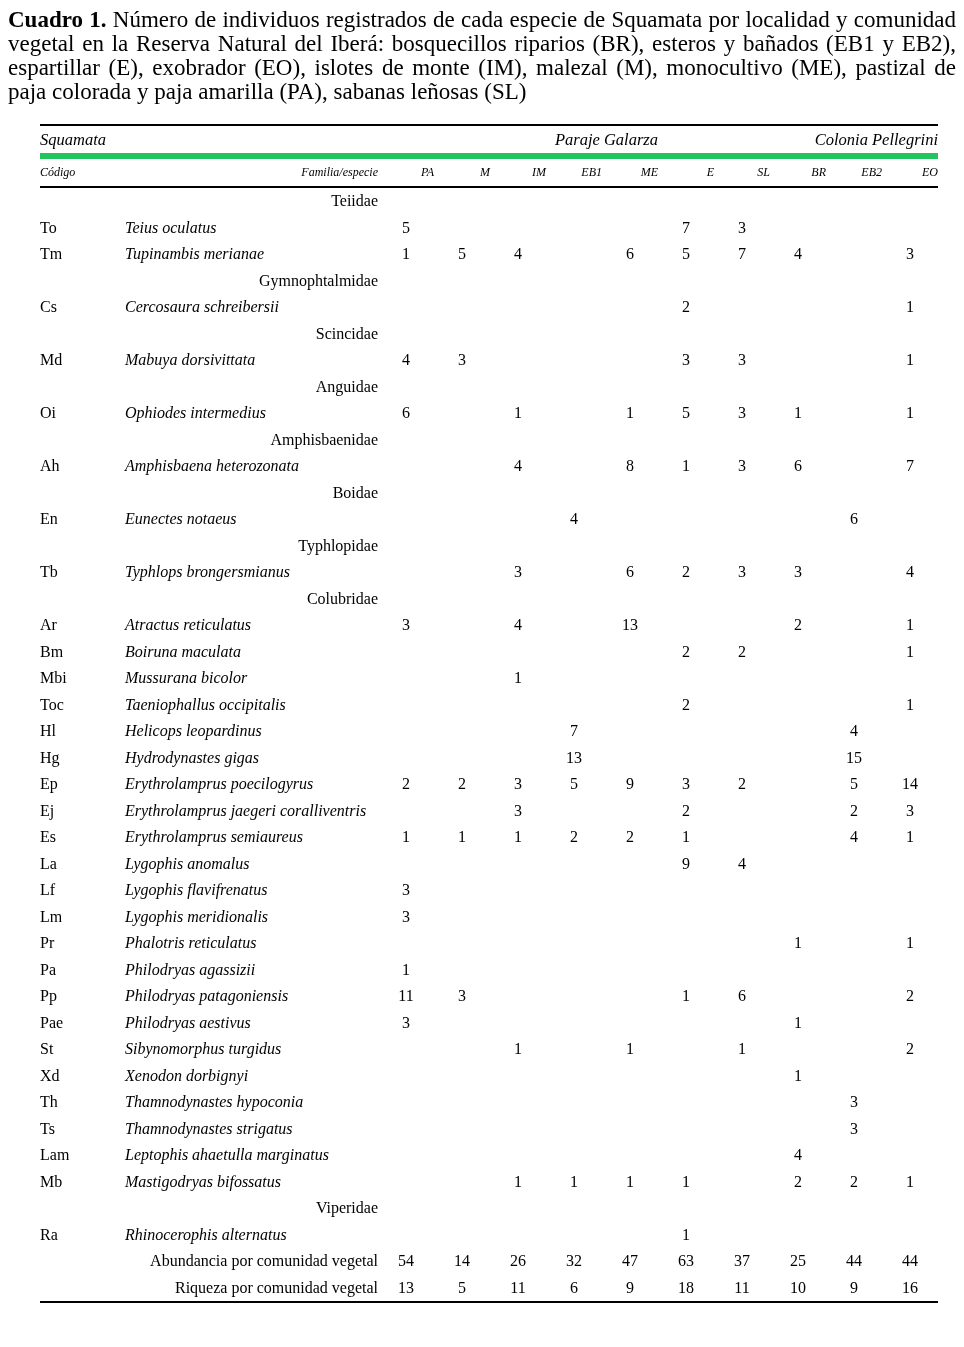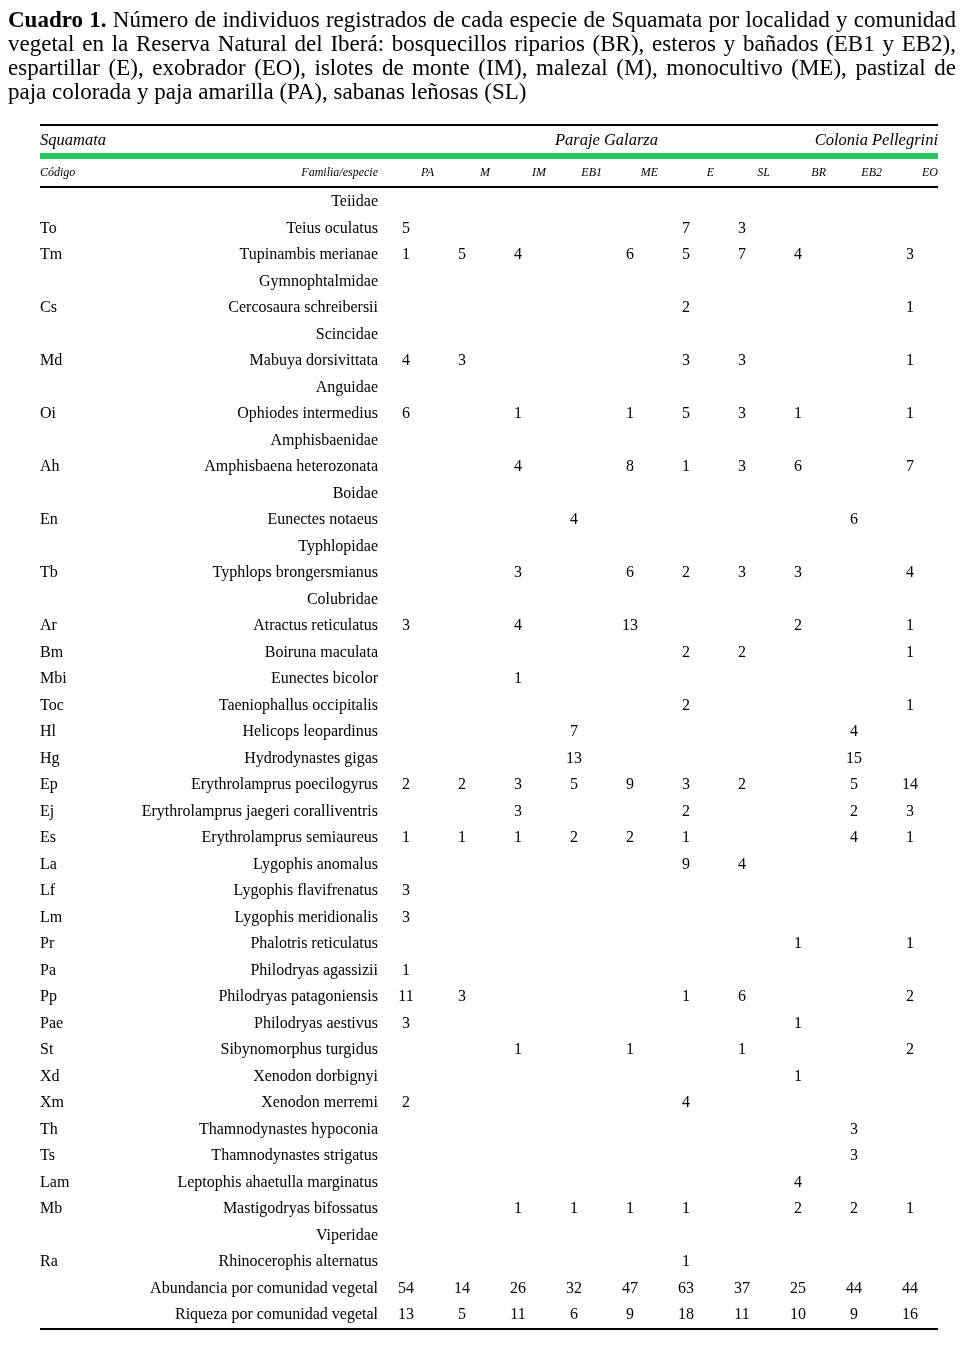--- a/index.html
+++ b/index.html
@@ -49,21 +49,21 @@
   tr.col-row th {
     border-bottom: 2px solid #000;
     height: 27px;
     font-style: italic;
     font-size: 12px;
   }
   .left   { text-align: left; }
   .center { text-align: right; }
   tbody td { height: 26.5px; }
   td.code    { text-align: left; }
-  td.species { text-align: right; }
+  td.species { text-align: left; font-style: italic; }
   td.plain   { text-align: right; }
   td.num     { text-align: center; }
 </style>
 </head>
 <body>
 
 <div class="page">
 
   <p class="caption"><b>Cuadro 1.</b><span> Número de individuos registrados de cada especie de Squamata por localidad y comunidad vegetal en la Reserva Natural del Iberá: bosquecillos riparios (BR), esteros y bañados (EB1 y EB2), espartillar (E), exobrador (EO), islotes de monte (IM), malezal (M), monocultivo (ME), pastizal de paja colorada y paja amarilla (PA), sabanas leñosas (SL)</span></p>
 
@@ -351,21 +351,21 @@
           <td class="num"></td>
           <td class="num"></td>
           <td class="num">2</td>
           <td class="num">2</td>
           <td class="num"></td>
           <td class="num"></td>
           <td class="num">1</td>
         </tr>
         <tr>
           <td class="code">Mbi</td>
-          <td class="species">Eunectes bicolor</td>
+          <td class="species">Mussurana bicolor</td>
           <td class="num"></td>
           <td class="num"></td>
           <td class="num">1</td>
           <td class="num"></td>
           <td class="num"></td>
           <td class="num"></td>
           <td class="num"></td>
           <td class="num"></td>
           <td class="num"></td>
           <td class="num"></td>
@@ -570,34 +570,20 @@
           <td class="code">Xd</td>
           <td class="species">Xenodon dorbignyi</td>
           <td class="num"></td>
           <td class="num"></td>
           <td class="num"></td>
           <td class="num"></td>
           <td class="num"></td>
           <td class="num"></td>
           <td class="num"></td>
           <td class="num">1</td>
-          <td class="num"></td>
-          <td class="num"></td>
-        </tr>
-        <tr>
-          <td class="code">Xm</td>
-          <td class="species">Xenodon merremi</td>
-          <td class="num">2</td>
-          <td class="num"></td>
-          <td class="num"></td>
-          <td class="num"></td>
-          <td class="num"></td>
-          <td class="num">4</td>
-          <td class="num"></td>
-          <td class="num"></td>
           <td class="num"></td>
           <td class="num"></td>
         </tr>
         <tr>
           <td class="code">Th</td>
           <td class="species">Thamnodynastes hypoconia</td>
           <td class="num"></td>
           <td class="num"></td>
           <td class="num"></td>
           <td class="num"></td>

